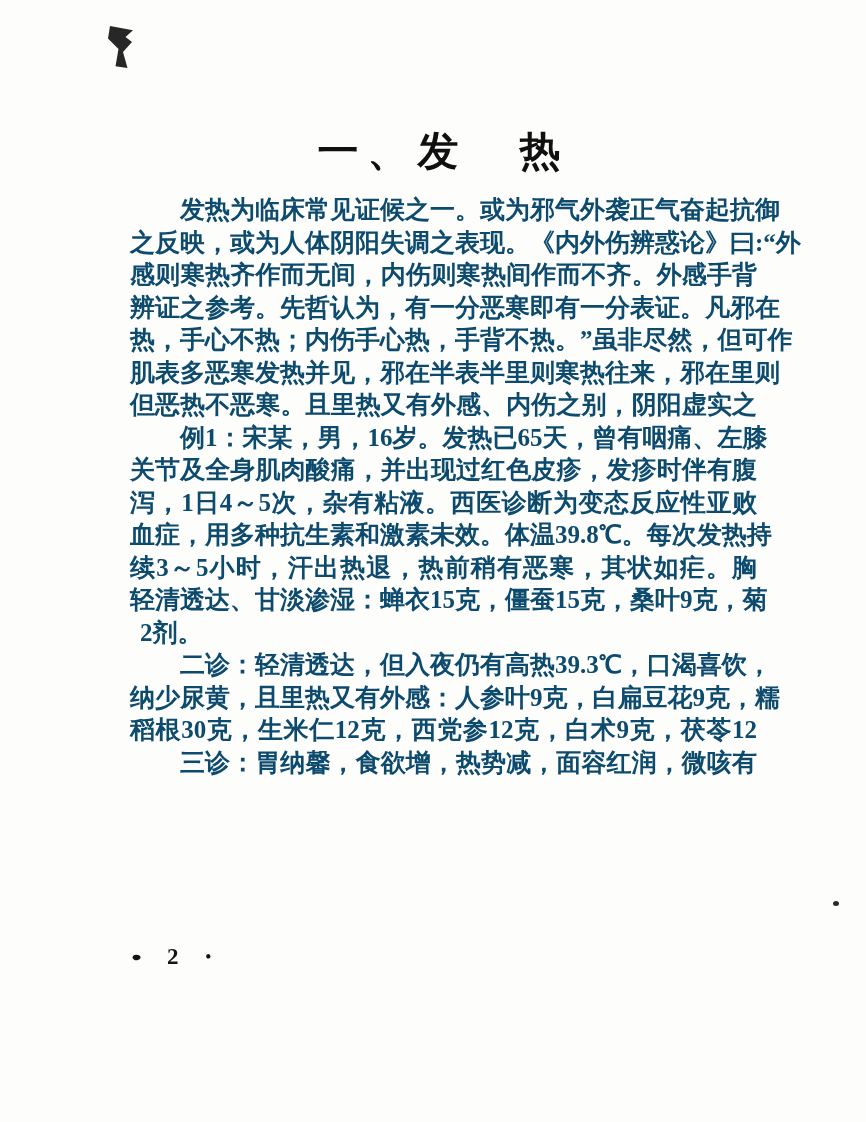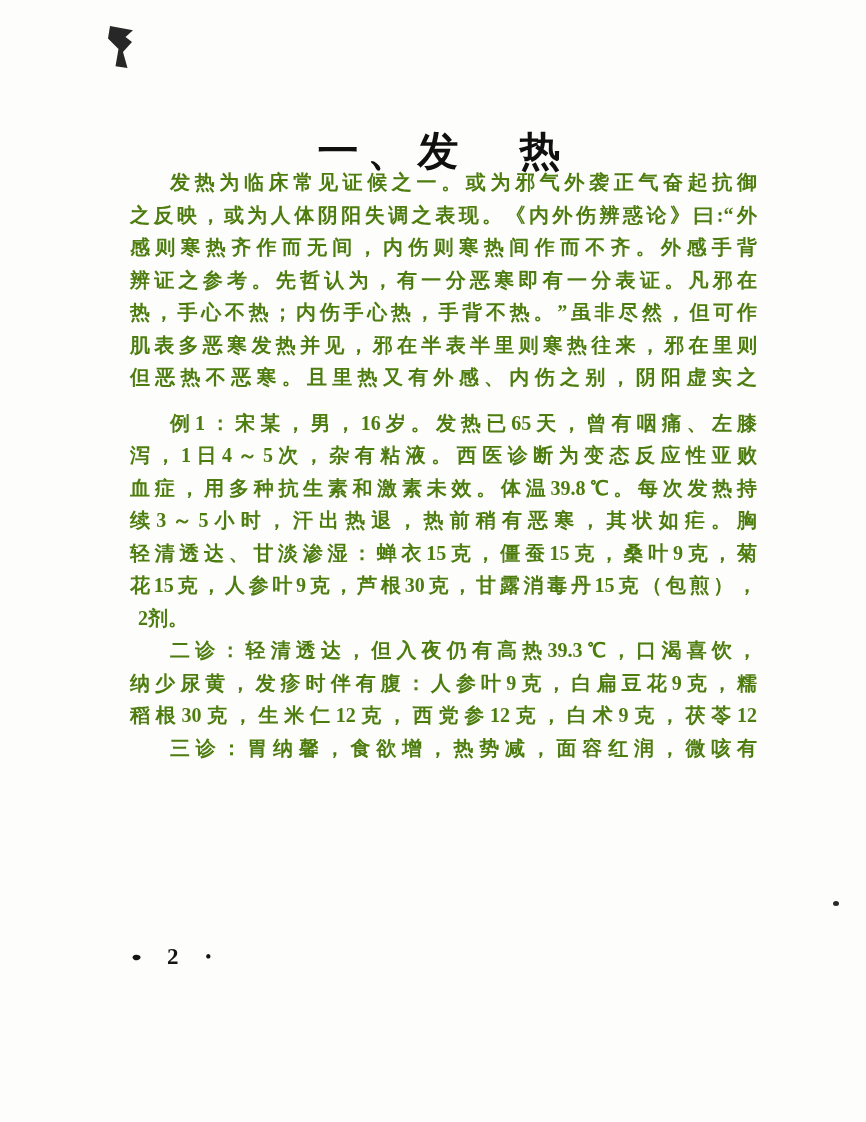--- a/index.html
+++ b/index.html
@@ -30,30 +30,30 @@
     letter-spacing: 9px;
     color: #101010;
   }
   .title-spacer {
     display: inline-block;
     width: 52px;
   }
   
   .text-block {
     position: absolute;
-    top: 166px;
+    top: 194px;
     left: 130px;
     width: 627px;
-    font-size: 20px;
+    font-size: 25px;
     line-height: 32.5px;
     font-weight: 600;
-    color: #4d7c0f;
+    color: #0c4a6e;
   }
   .para { margin: 0; padding: 0; }
-  .para-2 { margin-top: 13px; }
+  .para-2 { }
   .line {
     display: block;
     text-align: justify;
     text-align-last: justify;
     white-space: nowrap;
   }
   .line.noj {
     text-align-last: left;
     white-space: normal;
   }
@@ -122,31 +122,31 @@
       <span class="line">之反映，或为人体阴阳失调之表现。《内外伤辨惑论》曰:“外</span>
       <span class="line">感则寒热齐作而无间，内伤则寒热间作而不齐。外感手背</span>
       <span class="line">辨证之参考。先哲认为，有一分恶寒即有一分表证。凡邪在</span>
       <span class="line">热，手心不热；内伤手心热，手背不热。”虽非尽然，但可作</span>
       <span class="line">肌表多恶寒发热并见，邪在半表半里则寒热往来，邪在里则</span>
       <span class="line">但恶热不恶寒。且里热又有外感、内伤之别，阴阳虚实之</span>
     </div>
 
     <div class="para para-2">
       <span class="line indent">例1：宋某，男，16岁。发热已65天，曾有咽痛、左膝</span>
+      <span class="line">关节及全身肌肉酸痛，并出现过红色皮疹，发疹时伴有腹</span>
       <span class="line">泻，1日4～5次，杂有粘液。西医诊断为变态反应性亚败</span>
       <span class="line">血症，用多种抗生素和激素未效。体温39.8℃。每次发热持</span>
       <span class="line">续3～5小时，汗出热退，热前稍有恶寒，其状如疟。胸</span>
       <span class="line">轻清透达、甘淡渗湿：蝉衣15克，僵蚕15克，桑叶9克，菊</span>
-      <span class="line">花15克，人参叶9克，芦根30克，甘露消毒丹15克（包煎），</span>
       <span class="line noj indent-sm">2剂。</span>
     </div>
 
     <div class="para para-3">
       <span class="line indent">二诊：轻清透达，但入夜仍有高热39.3℃，口渴喜饮，</span>
-      <span class="line">纳少尿黄，发疹时伴有腹：人参叶9克，白扁豆花9克，糯</span>
+      <span class="line">纳少尿黄，且里热又有外感：人参叶9克，白扁豆花9克，糯</span>
       <span class="line">稻根30克，生米仁12克，西党参12克，白术9克，茯苓12</span>
     </div>
 
     <div class="para para-4">
       <span class="line indent">三诊：胃纳馨，食欲增，热势减，面容红润，微咳有</span>
     </div>
 
   </div>
 
   <div class="footer">

